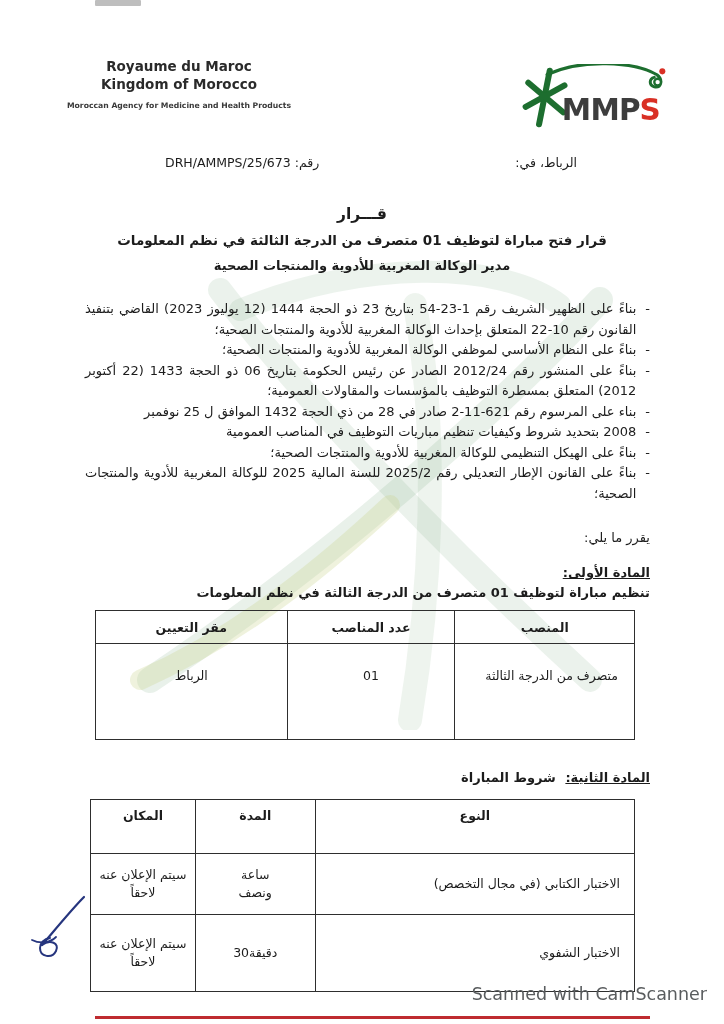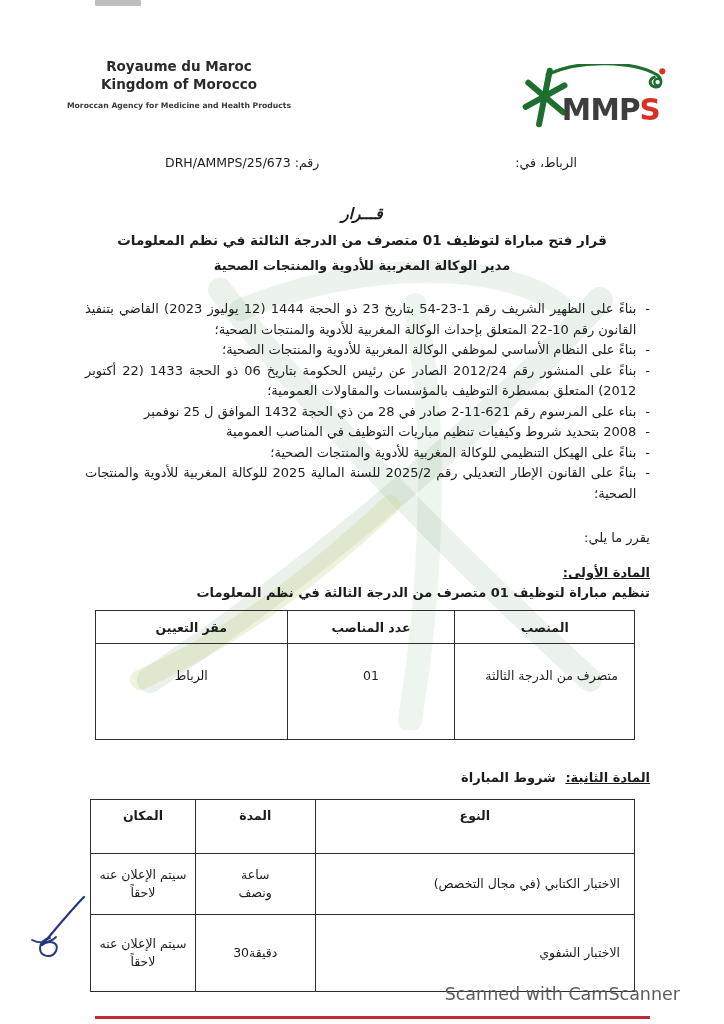--- a/index.html
+++ b/index.html
@@ -27,21 +27,21 @@
   .hdr-right .a2 { font-size:9.5px; font-weight:bold; word-spacing:3px; margin-top:4px; color:#2a2a2a; }
   .hdr-right .t2 { font-size:7.1px; letter-spacing:.4px; margin-top:3px; color:#2a2a2a; }
 
   
   .ref-row { position:relative; height:22px; margin-top:20px; font-size:12.5px; }
   .ref-date { position:absolute; right:147px; direction:rtl; }
   .ref-num  { position:absolute; left:165px; direction:rtl; }
 
   
   .title-block { text-align:center; margin-top:28px; }
-  .doc-title { font-size:15.5px; font-weight:bold; direction:rtl;font-style:italic; }
+  .doc-title { font-size:15.5px; font-weight:bold; direction:rtl; }
   .doc-subtitle { font-size:13.5px; font-weight:bold; margin-top:9px; direction:rtl; }
   .doc-issuer { font-size:13px; font-weight:bold; margin-top:10px; direction:rtl;text-align:center; }
 
   
   .preamble { direction:rtl; margin:26px 74px 0 85px; font-size:13px; line-height:1.58; }
   .bullet { display:flex; gap:9px; }
   .bullet .dash { flex:0 0 auto; color:#222; }
   .bullet .btxt { flex:1; text-align:justify; }
 
   .resolution-intro { direction:rtl; text-align:right; margin:26px 74px 0 0; font-size:13px; }
@@ -68,21 +68,21 @@
   .table2 td.type-cell { text-align:right; padding-right:14px; }
   .table2 tr.row1 td { height:58px; }
   .table2 tr.row2 td { height:74px; }
 
   
   .footer-rule { height:2.5px; margin:24px 74px 0 95px; }
   .footer-address { text-align:center; font-size:11.8px; font-weight:bold;
     color:#25253a; margin-top:11px; letter-spacing:.1px; }
 
   .signature { position:absolute; left:20px; top:893px; z-index:2; }
-  .scan-note { position:absolute; right:44px; top:984px; font-size:17.5px;
+  .scan-note { position:absolute; right:17px; top:984px; font-size:17.5px;
     color:#595c5e; z-index:2; }
 </style>
 </head>
 <body>
 
 <div class="page">
 
   <div class="top-smudge"></div>
 
   <svg class="watermark" width="570" height="480" viewBox="0 0 570 480" fill="none">

